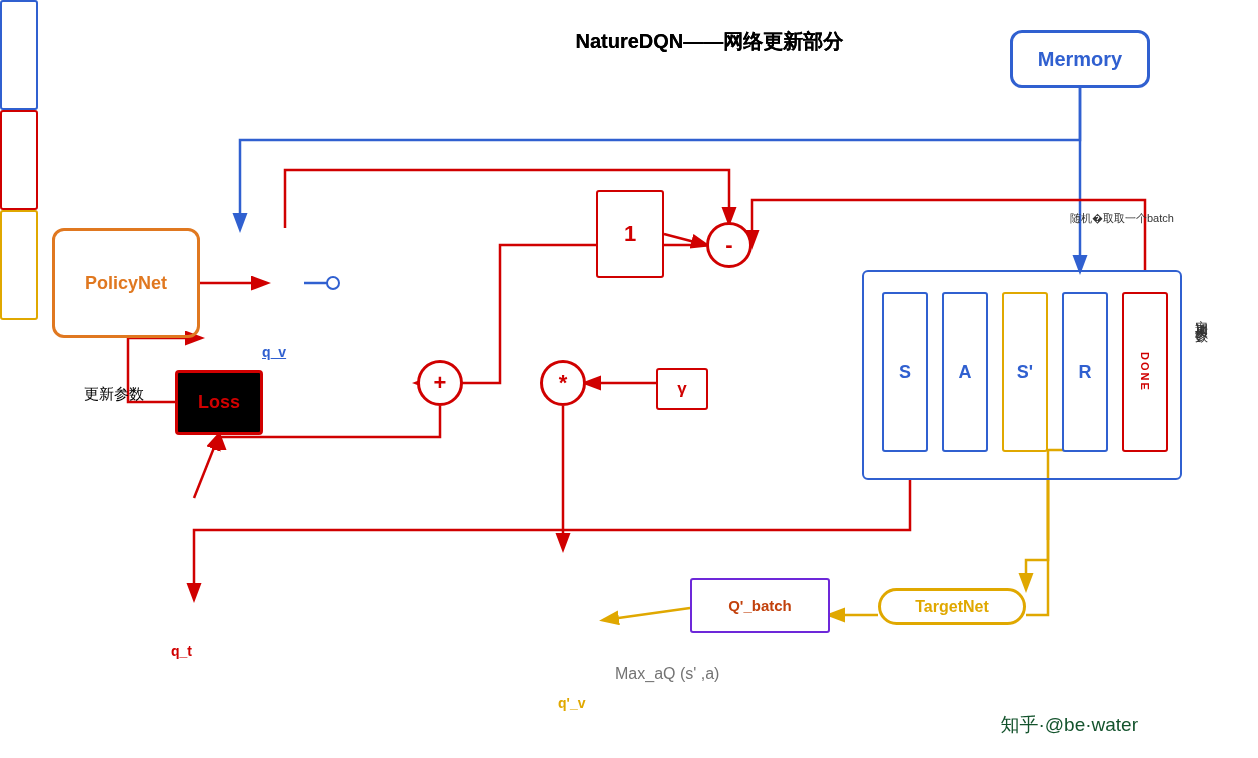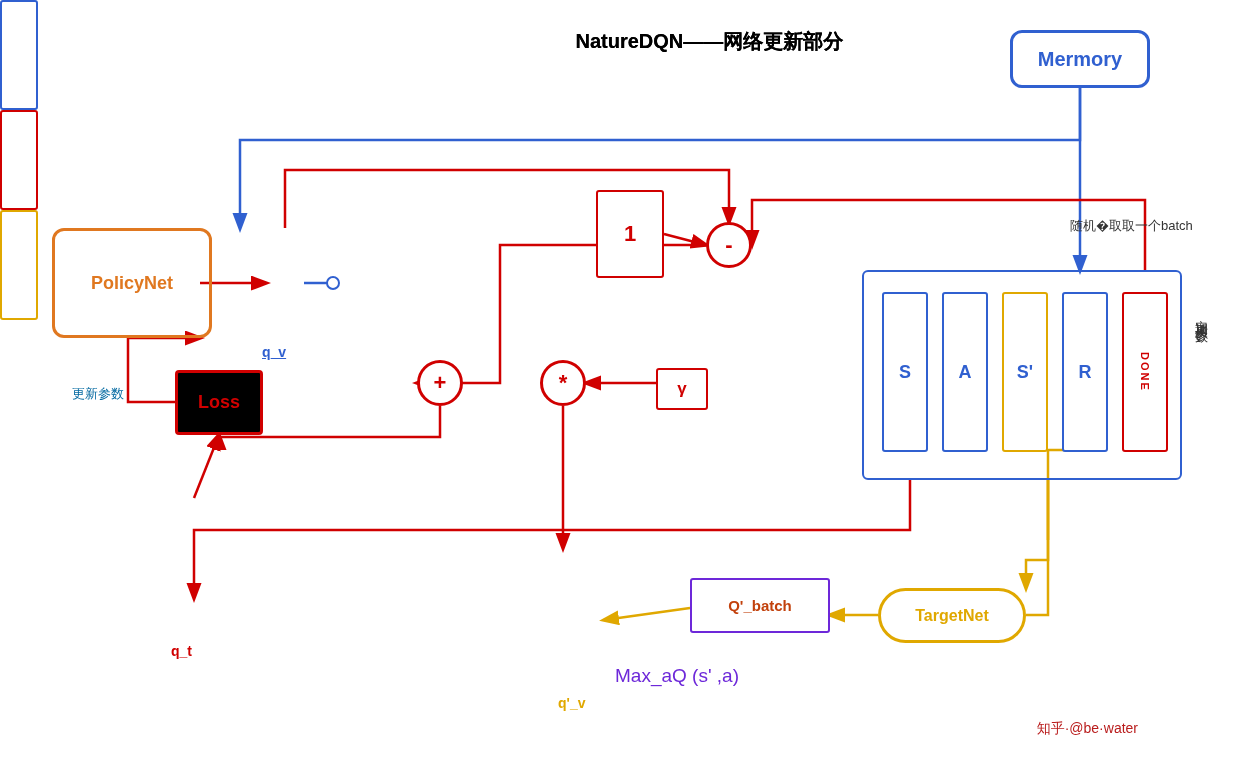--- a/index.html
+++ b/index.html
@@ -31,30 +31,30 @@
       position: absolute;
       border-radius: 8px;
       display: flex;
       align-items: center;
       justify-content: center;
       font-weight: bold;
     }
     
     .policynet {
       left: 52px; top: 228px;
-      width: 160px; height: 110px;
+      width: 148px; height: 110px;
       border: 3px solid #e07820;
       border-radius: 12px;
       color: #e07820;
       font-size: 18px;
     }
     
     .targetnet {
       left: 878px; top: 588px;
-      width: 148px; height: 55px;
+      width: 148px; height: 37px;
       border: 3px solid #e0a800;
       border-radius: 28px;
       color: #e0a800;
       font-size: 16px;
     }
     
     .memory {
       left: 1010px; top: 30px;
       width: 140px; height: 58px;
       border: 3px solid #3060d0;
@@ -233,22 +233,22 @@
       position: absolute;
       font-size: 14px;
       color: #3060d0;
       font-weight: bold;
       text-decoration: underline;
     }
     .watermark {
       position: absolute;
       bottom: 20px;
       right: 120px;
-      font-size: 14px;
-      color: #b91c1c;
+      font-size: 19px;
+      color: #14532d;
     }
     
     #arrows {
       position: absolute;
       top: 0; left: 0;
       width: 1258px;
       height: 758px;
       pointer-events: none;
     }
   </style>
@@ -389,21 +389,21 @@
 
     <div class="mem-col done-col" style="left:258px;">
       <span>DONE</span>
     </div>
   </div>
 
   <div class="box targetnet">
     <span>TargetNet</span>
   </div>
 
-  <div class="label" style="left:72px; top:385px; color:#0369a1; font-size:13px;">更新参数</div>
-  <div class="label" style="left:1070px; top:216px; color:#333; font-size:13px;">随机�取取一个batch</div>
+  <div class="label" style="left:84px; top:385px; color:#000000; font-size:15px;">更新参数</div>
+  <div class="label" style="left:1070px; top:210px; color:#333; font-size:11px;">随机�取取一个batch</div>
 
   <div style="position:absolute; left:1192px; top:310px; writing-mode:vertical-rl; text-orientation:mixed; font-size:13px; color:#333; letter-spacing:2px;">定期拷贝参数</div>
 
-  <div class="label" style="left:615px; top:665px; color:#6d28d9; font-size:19px;">Max_aQ (s' ,a)</div>
+  <div class="label" style="left:615px; top:665px; color:#737373; font-size:16px;">Max_aQ (s' ,a)</div>
 
   <div class="watermark">知乎·@be·water</div>
 </div>
 
 </body></html>

